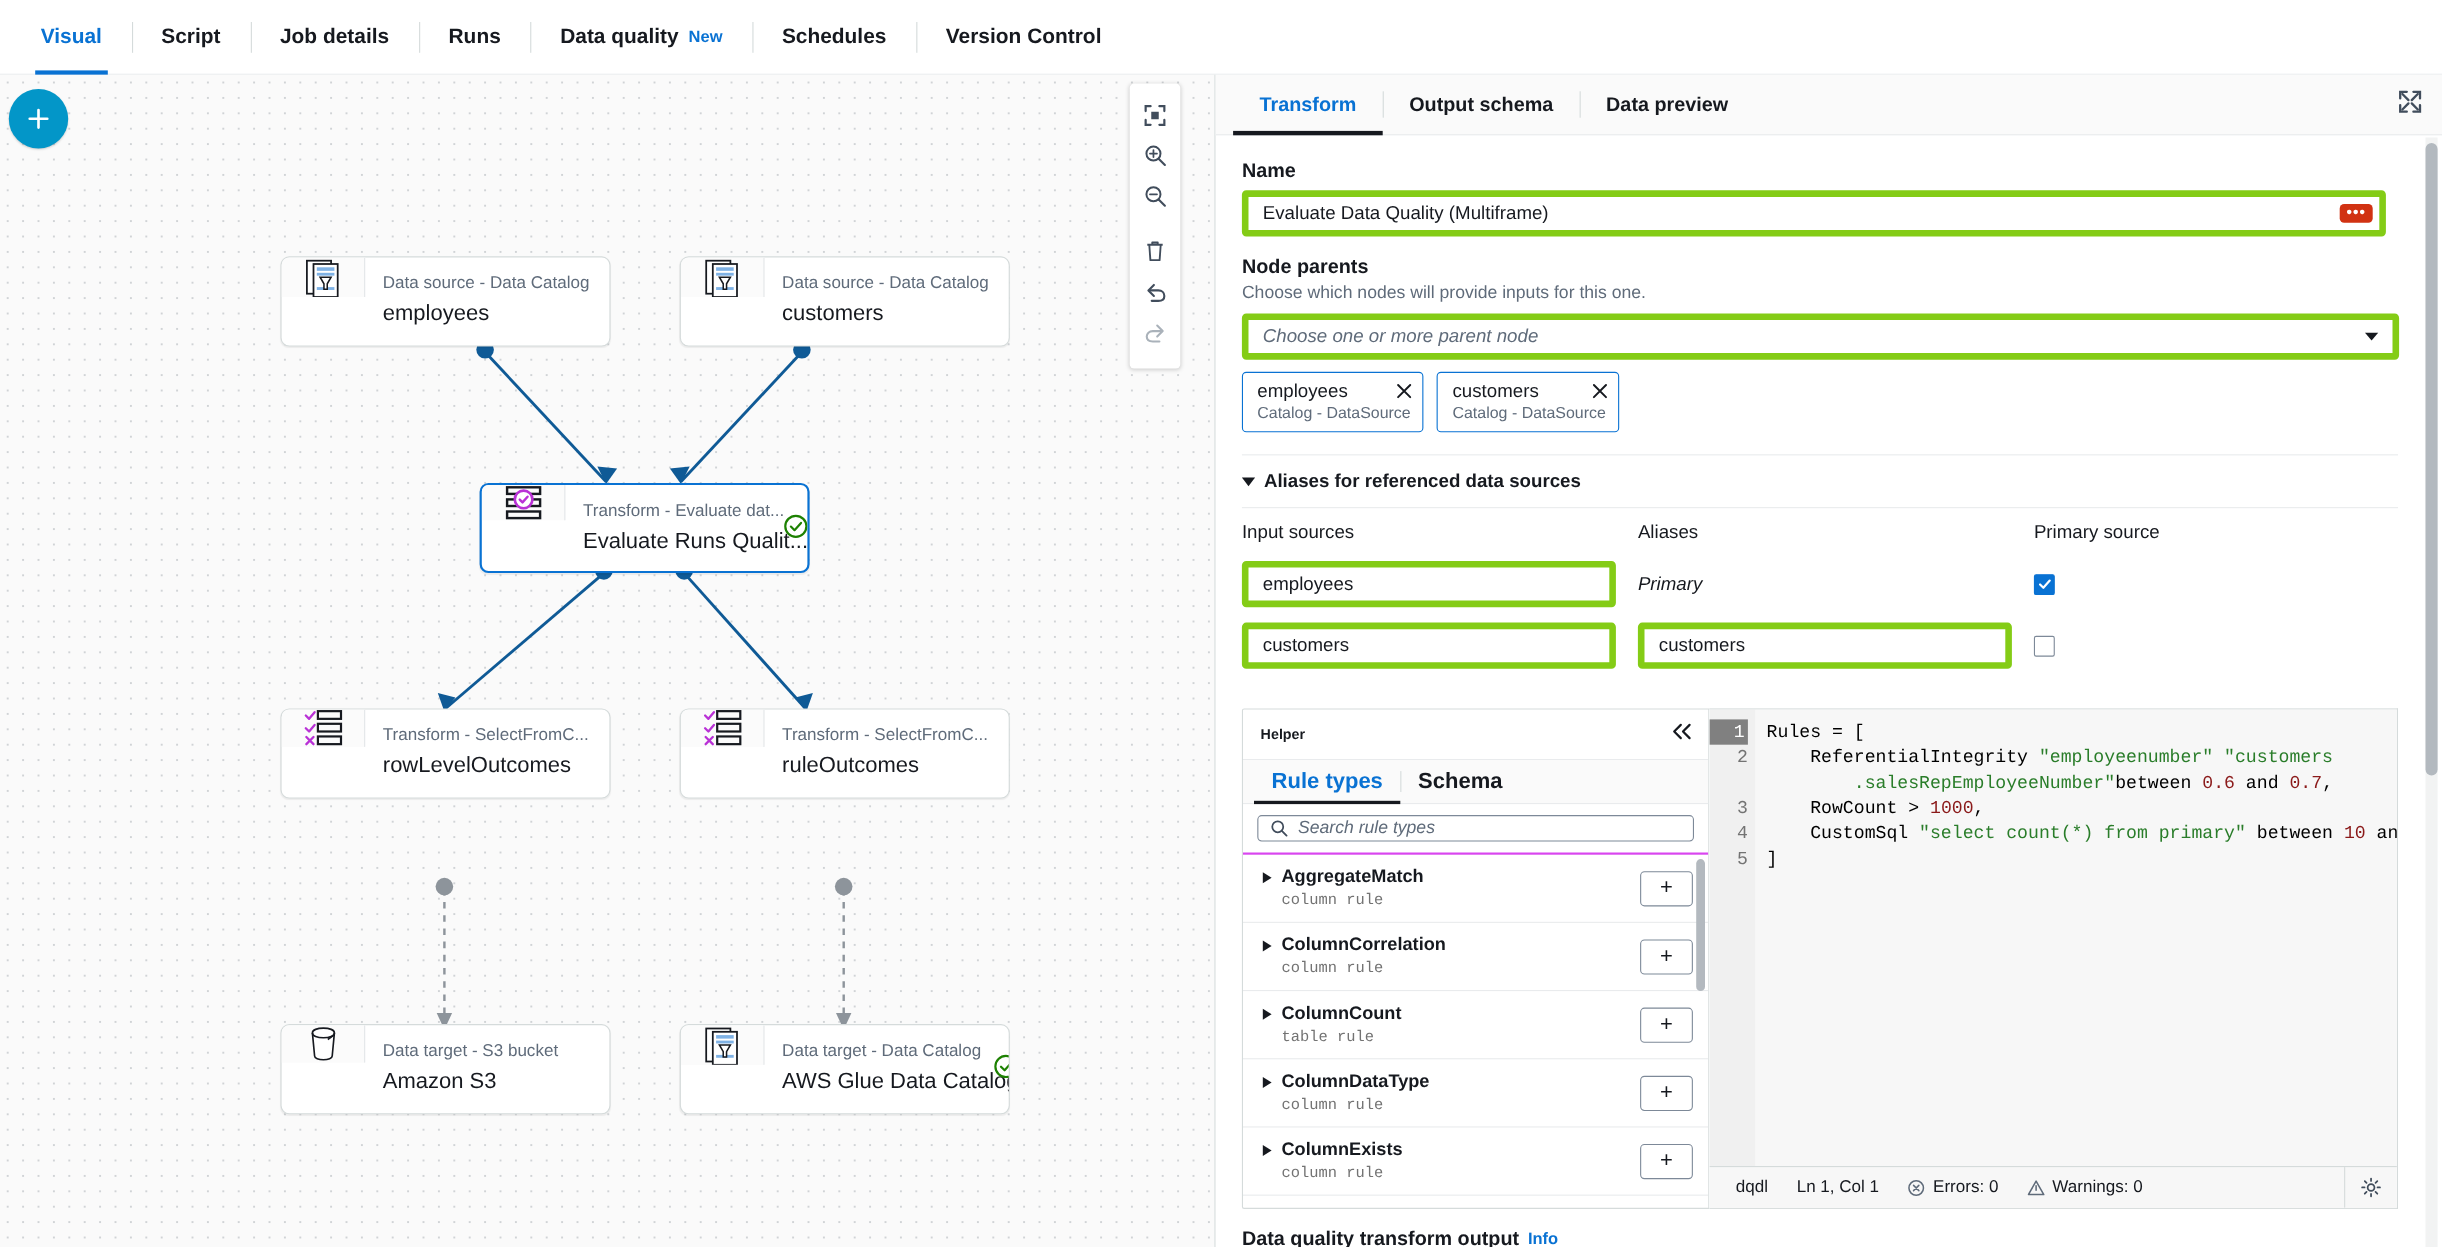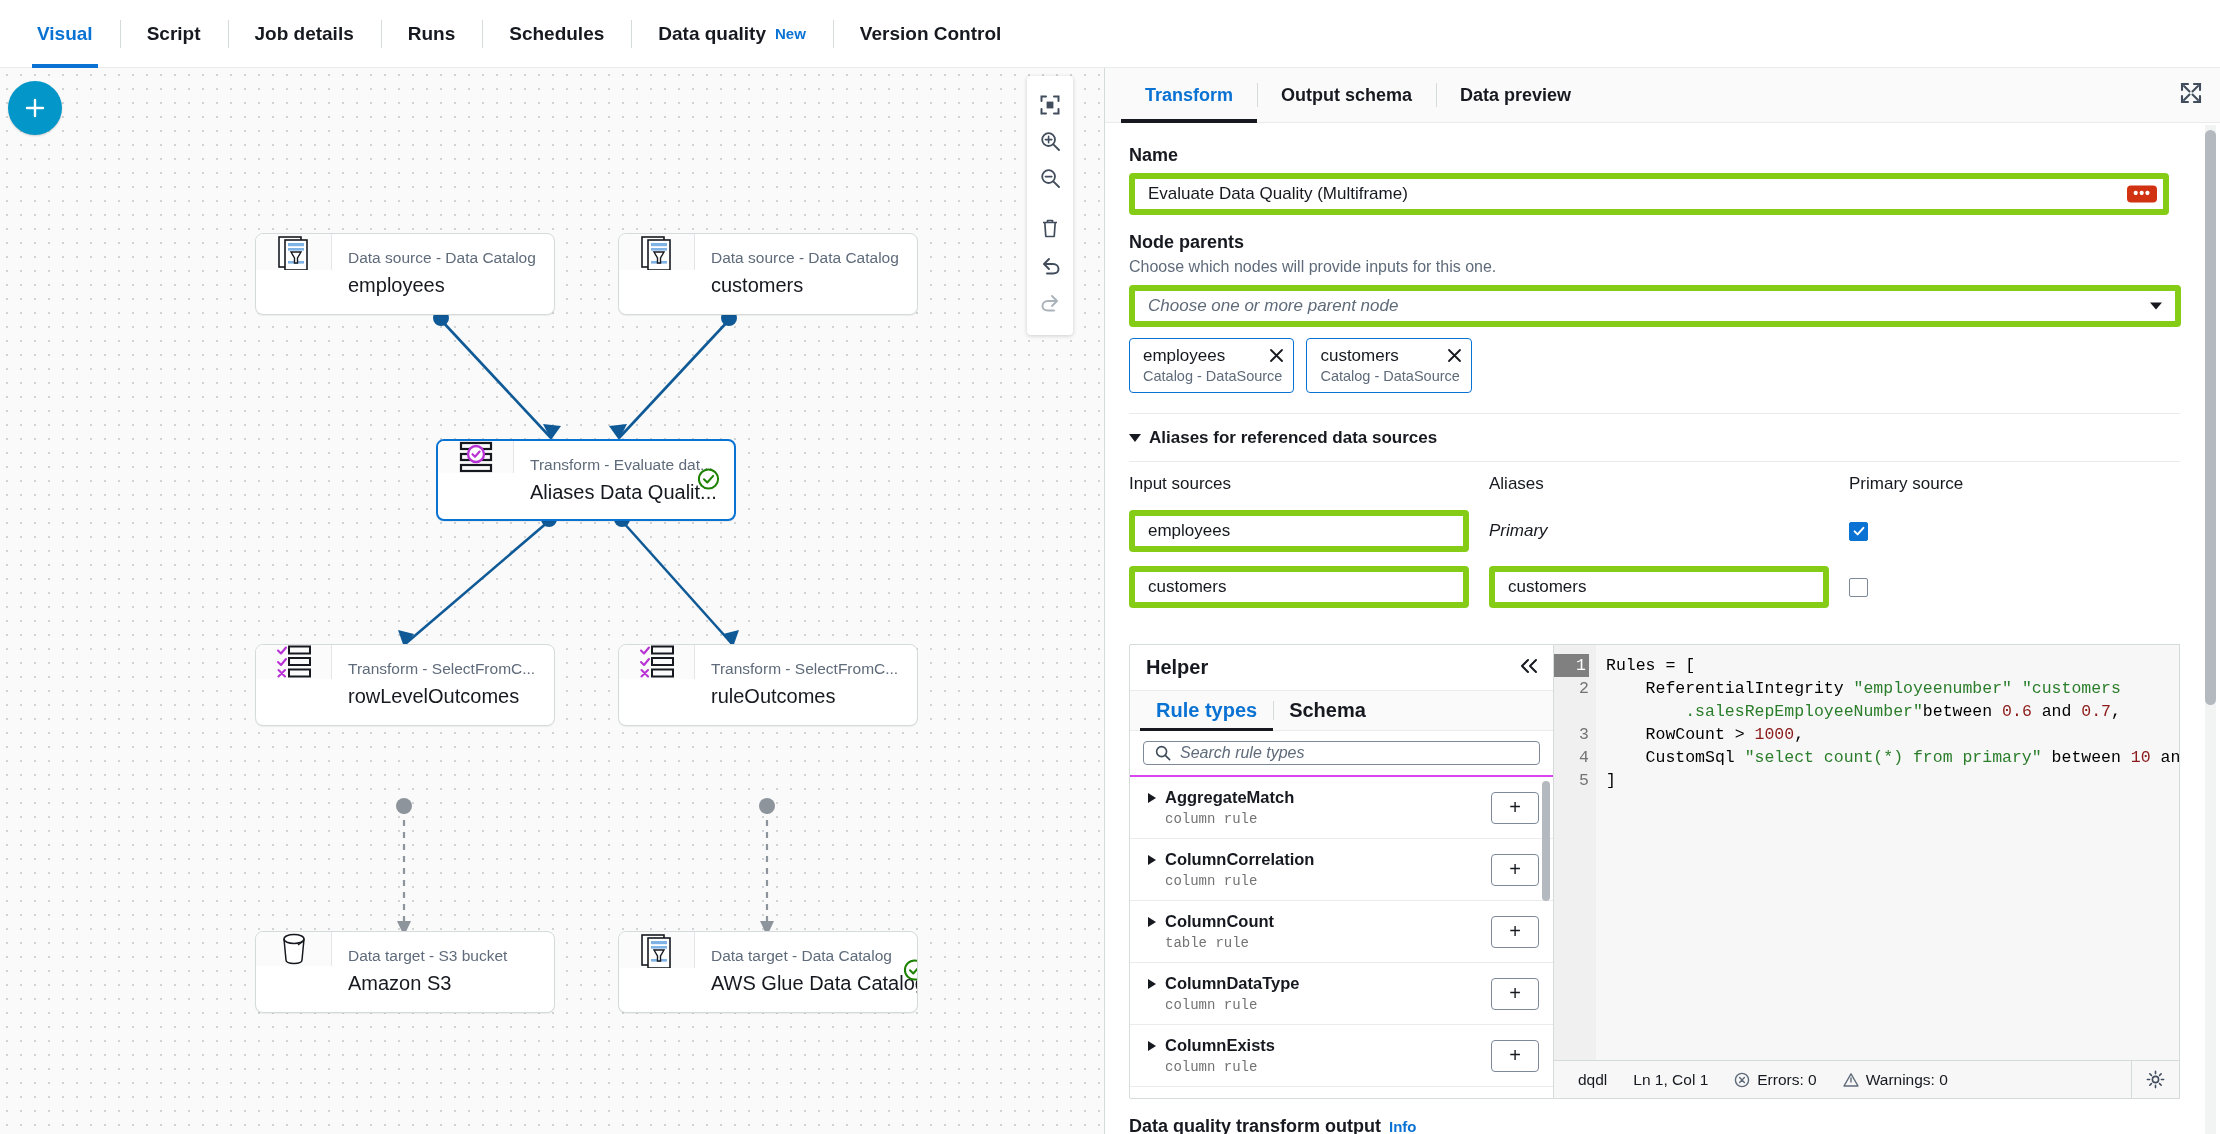--- a/index.html
+++ b/index.html
@@ -204,21 +204,21 @@
   .helper-row { display: flex; margin-top: 22px; gap: 0; }
   .helper {
     width: 425px; flex: 0 0 425px;
     border: 1px solid #d5dbdb; border-radius: 2px 0 0 2px;
     background: #fff; height: 455px; display: flex; flex-direction: column; overflow: hidden;
   }
   .helper-head {
     height: 46px; display: flex; align-items: center; justify-content: space-between;
     padding: 0 14px 0 16px; border-bottom: 1px solid #e9ebed;
   }
-  .helper-title { font-size: 20px; font-weight: 700; }
+  .helper-title { font-size: 13px; font-weight: 700; }
   .helper-tabs { height: 40px; display: flex; border-bottom: 1px solid #e9ebed; background:#fafafa; padding-left:10px;}
   .helper-tab {
     position: relative; display: flex; align-items: center; padding: 0 16px;
     font-size: 20px; font-weight: 700; color: #16191f; cursor: pointer;
   }
   .helper-tab + .helper-tab::before { content:""; position:absolute; left:0; top:10px;bottom:10px;width:1px;background:#d5dbdb;}
   .helper-tab.active { color: #0972d3; }
   .helper-tab.active::after { content:""; position:absolute; left:0;right:0;bottom:-1px;height:3px;background:#16191f;}
   .helper-search { padding: 10px 13px; }
   .search-box {
@@ -294,25 +294,25 @@
     <div class="topbar-tab">
       <span>Script</span>
     </div>
     <div class="topbar-tab">
       <span>Job details</span>
     </div>
     <div class="topbar-tab">
       <span>Runs</span>
     </div>
     <div class="topbar-tab">
-      <span>Schedules</span>
-    </div>
-    <div class="topbar-tab">
       <span>Data quality</span>
       <span class="badge-new">New</span>
+    </div>
+    <div class="topbar-tab">
+      <span>Schedules</span>
     </div>
     <div class="topbar-tab">
       <span>Version Control</span>
     </div>
   </div>
 
   <div class="canvas">
 
     <div class="add-node-btn">
       <svg width="26" height="26" viewBox="0 0 26 26">
@@ -392,21 +392,21 @@
         <svg width="36" height="32" viewBox="0 0 36 32">
           <rect x="3" y="2" width="30" height="6" fill="none" stroke="#16191f" stroke-width="2.2"></rect>
           <rect x="3" y="13" width="30" height="6" fill="none" stroke="#16191f" stroke-width="2.2"></rect>
           <rect x="3" y="24" width="30" height="6" fill="none" stroke="#16191f" stroke-width="2.2"></rect>
           <circle cx="18" cy="13" r="8" fill="#fff" stroke="#b932d6" stroke-width="2.4"></circle>
           <path d="M14.5 13.2 L17 15.7 L21.6 10.6" fill="none" stroke="#b932d6" stroke-width="2.2" stroke-linecap="round" stroke-linejoin="round"></path>
         </svg>
       </div>
       <div class="node-body">
         <div class="node-type">Transform - Evaluate dat...</div>
-        <div class="node-title">Aliases Data Qualit...</div>
+        <div class="node-title">Evaluate Runs Qualit...</div>
         <span class="node-ok">
           <svg width="23" height="23" viewBox="0 0 23 23">
             <circle cx="11.5" cy="11.5" r="9.6" fill="none" stroke="#1d8102" stroke-width="2"></circle>
             <path d="M7 11.7 L10.3 15 L16.2 8.4" fill="none" stroke="#1d8102" stroke-width="2" stroke-linecap="round" stroke-linejoin="round"></path>
           </svg>
         </span>
       </div>
     </div>
 
     <div class="node" style="left:255px; top:576px; width:300px; height:82px;">

